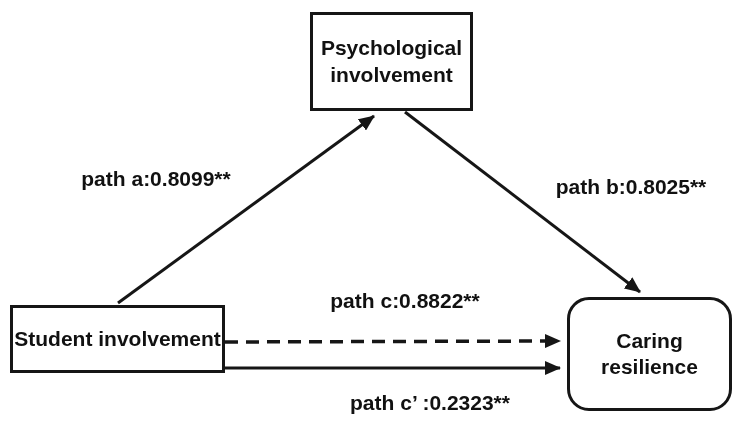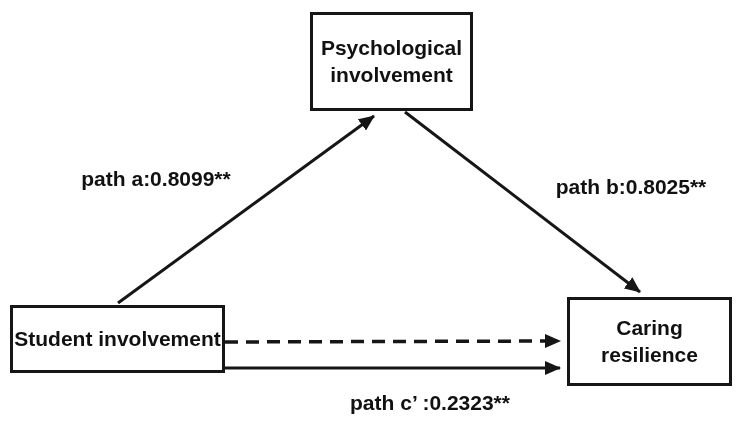--- a/index.html
+++ b/index.html
@@ -32,21 +32,21 @@
     flex-direction: column;
     align-items: center;
     justify-content: center;
     text-align: center;
     font-size: 21px;
     font-weight: 600;
     line-height: 1.25;
   }
   #box-mediator    { left: 310px; top: 12px;  width: 163px; height: 99px; }
   #box-independent { left: 10px;  top: 305px; width: 215px; height: 68px; }
-  #box-dependent   { left: 567px; top: 297px; width: 165px; height: 89px; }
+  #box-dependent   { left: 567px; top: 297px; width: 165px; height: 114px; border-radius: 22px; }
   .path-label {
     position: absolute;
     transform: translateX(-50%);
     font-size: 21px;
     font-weight: 700;
     white-space: nowrap;
   }
   #label-path-a       { left: 156px; top: 167px; }
   #label-path-b       { left: 610px; top: 175px; margin-left: 21px; }
   #label-path-c       { left: 405px; top: 289px; }
@@ -78,15 +78,16 @@
     <span>Student involvement</span>
   </div>
 
   <div class="node-box" id="box-dependent">
     <span>Caring</span>
     <span>resilience</span>
   </div>
 
   <div class="path-label" id="label-path-a">path a:0.8099**</div>
   <div class="path-label" id="label-path-b">path b:0.8025**</div>
+  <div class="path-label" id="label-path-c">path c:0.8822**</div>
   <div class="path-label" id="label-path-c-prime">path c’ :0.2323**</div>
 
 </div>
 
 </body></html>

